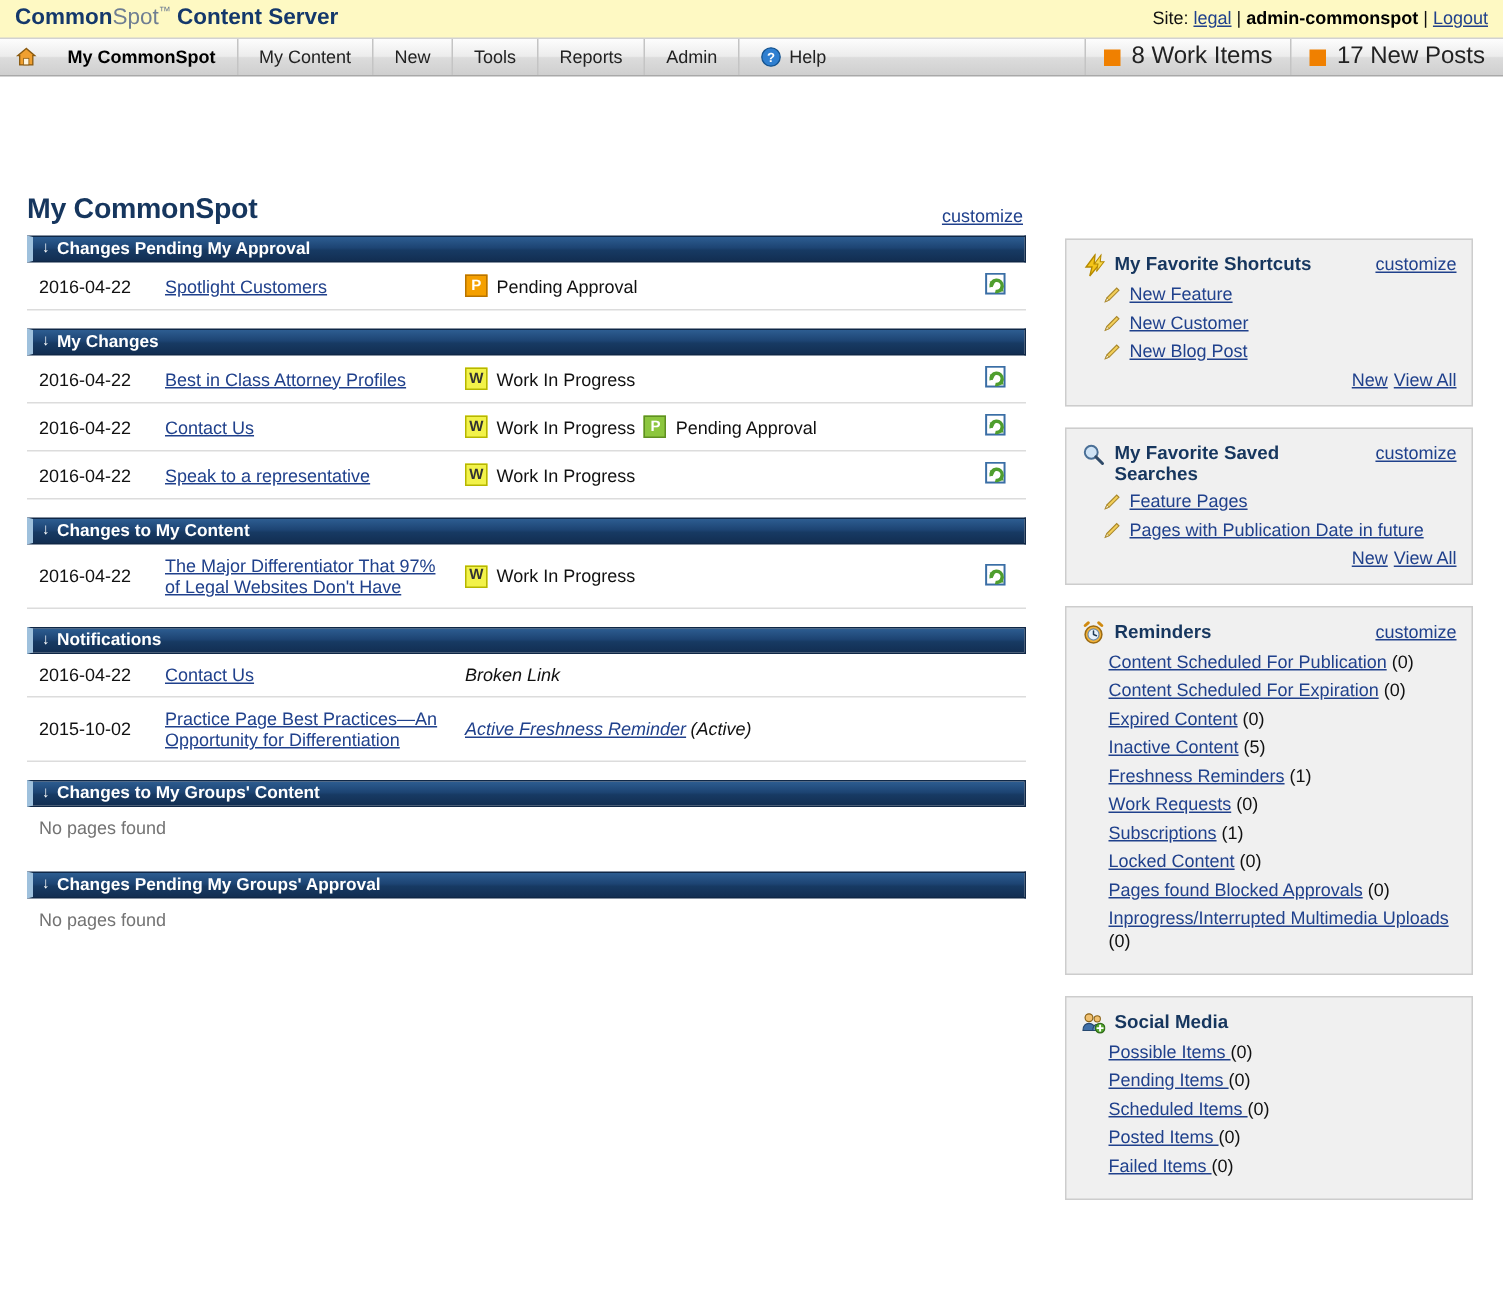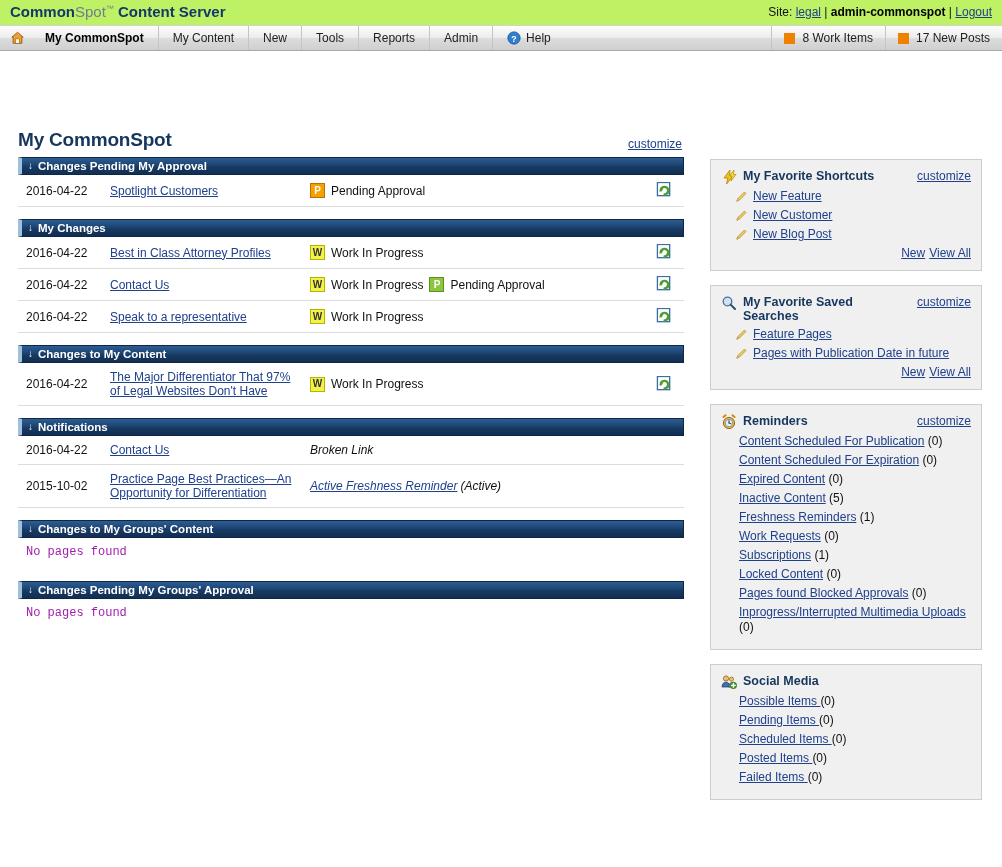--- a/index.html
+++ b/index.html
@@ -12,21 +12,21 @@
     color: #000;
     overflow: hidden;
   }
 
   a { color: #20418c; }
 
   
   .topbar {
     position: relative;
     height: 26px;
-    background: #bef264;
+    background: #fef9c3;
     border-bottom: 1px solid #d2d2d2;
   }
   .brand {
     position: absolute; left: 10px; top: 3px;
     font-size: 15px;
     white-space: nowrap;
     color: #1b3f72;
   }
   .brand .b-common { font-weight: bold; color: #14386b; }
   .brand .b-spot { font-weight: normal; color: #6f7e92; }
@@ -109,21 +109,21 @@
   .nav-item.help { border-right: none; gap: 5px; }
 
   .nav-right {
     position: absolute; right: 0; top: 0; bottom: 0;
     display: flex; align-items: stretch;
   }
   .nav-stat {
     display: flex; align-items: center; gap: 7px;
     padding: 0 12px;
     border-left: 1px solid #c4c4c4;
-    font-size: 12px; color: #222;
+    font-size: 16px; color: #222;
     white-space: nowrap;
   }
   .sq-orange {
     width: 11px; height: 11px;
     background: #f08000;
     display: inline-block;
   }
 
   .home-icon { width: 15px; height: 14px; display:block; }
   .help-icon { width: 14px; height: 14px; display:block; }
@@ -206,21 +206,21 @@
     line-height: 1;
     color: #000;
   }
   .badge.w { background: #f2f24a; border-color: #b6b600; color: #333; }
   .badge.p-orange { background: #f5a000; border-color: #b87400; color: #fff; }
   .badge.p-green { background: #8cc63e; border-color: #5f8f21; color: #fff; }
   .status-txt { font-size: 12px; color: #111; }
 
   .empty-txt {
     padding: 7px 0 10px 8px;
-    font-size: 12px; color: #a21caf; font-family: Liberation Mono, monospace;
+    font-size: 12px; color: #737373;
   }
 
   .act-icon { width: 17px; height: 17px; display: block; }
 
   
   .panel {
     background: #f0f0f0;
     border: 1px solid #cdcdcd;
     margin-bottom: 14px;
     padding: 9px 10px 10px 10px;

